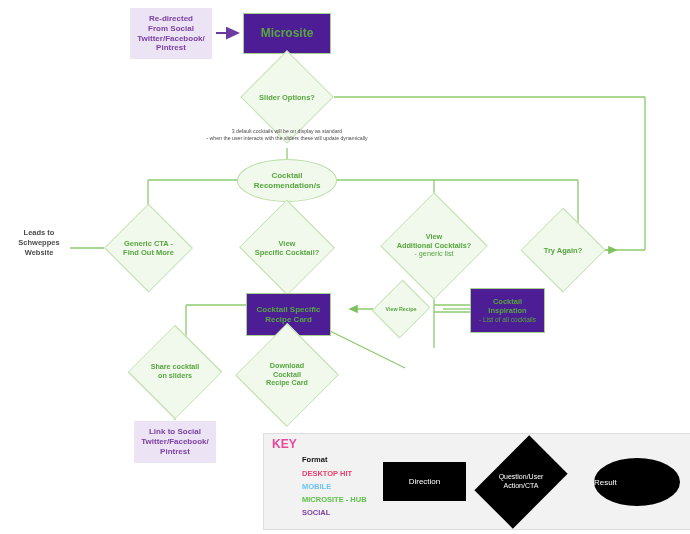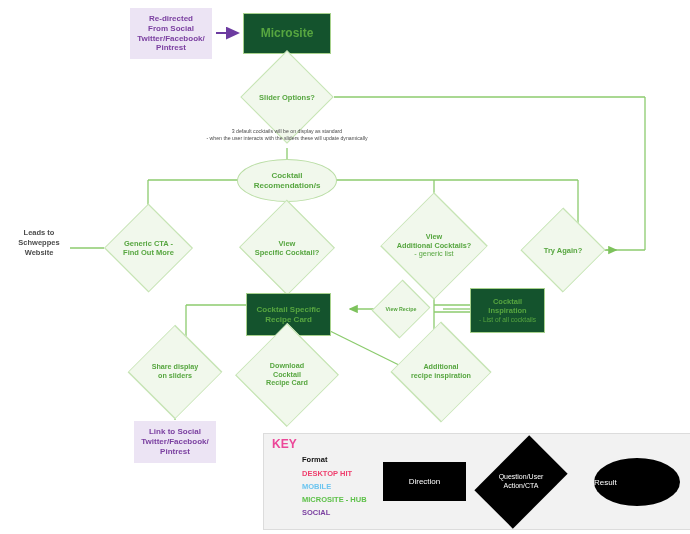--- a/index.html
+++ b/index.html
@@ -11,21 +11,21 @@
     position:relative;
   }
   #stage{position:absolute;left:0;top:0;width:690px;height:534px;padding-left:36px;}
   svg.wires{position:absolute;left:0;top:0;width:690px;height:534px;pointer-events:none;}
 
   .node{position:absolute;display:flex;align-items:center;justify-content:center;text-align:center;box-sizing:border-box;}
   .node .lbl{line-height:1.22;}
 
   
   .g-rect{
-    background:#14532d;border:1px solid #a7d18c;
+    background:#4c1d95;border:1px solid #a7d18c;
     color:#57a640;font-weight:bold;justify-content:center;
   }
   .g-ellipse{
     background:#f1f8ec;border:1px solid #b9dda4;border-radius:50%;
     color:#57a640;font-weight:bold;
   }
   .g-diamond-wrap{position:absolute;}
   .g-diamond{
     position:absolute;left:0;top:0;width:100%;height:100%;
     background:#f1f8ec;border:1px solid #c6e4b4;
@@ -210,46 +210,37 @@
       <div>Cocktail</div>
       <div>Inspiration</div>
       <div style="font-weight:normal;font-size:6.6px;">- List of all cocktails</div>
     </div>
   </div>
 
   <div class="g-diamond-wrap" style="left:128px;top:348px;width:94px;height:48px;">
     <div class="g-diamond" style="transform:rotate(45deg) scale(0.71,1.40);"></div>
     <div class="g-diamond-txt" style="font-size:7.2px;">
       <div>
-        <div>Share display</div>
+        <div>Share cocktail</div>
         <div>on sliders</div>
       </div>
     </div>
   </div>
 
   <div class="g-diamond-wrap" style="left:239px;top:347px;width:96px;height:56px;">
     <div class="g-diamond" style="transform:rotate(45deg) scale(0.76,1.32);"></div>
     <div class="g-diamond-txt" style="font-size:7.2px;">
       <div>
         <div>Download</div>
         <div>Cocktail</div>
         <div>Recipe Card</div>
       </div>
     </div>
   </div>
 
-  <div class="g-diamond-wrap" style="left:390px;top:347px;width:102px;height:50px;">
-    <div class="g-diamond" style="transform:rotate(45deg) scale(0.70,1.43);"></div>
-    <div class="g-diamond-txt" style="font-size:7.2px;">
-      <div>
-        <div>Additional</div>
-        <div>recipe inspiration</div>
-      </div>
-    </div>
-  </div>
 
   <div class="node p-rect" style="left:134px;top:421px;width:82px;height:42px;font-size:8px;">
     <div class="lbl">
       <div>Link to Social</div>
       <div>Twitter/Facebook/</div>
       <div>Pintrest</div>
     </div>
   </div>
 
   <div id="key-panel" style="left:263px;top:433px;width:430px;height:97px;">

